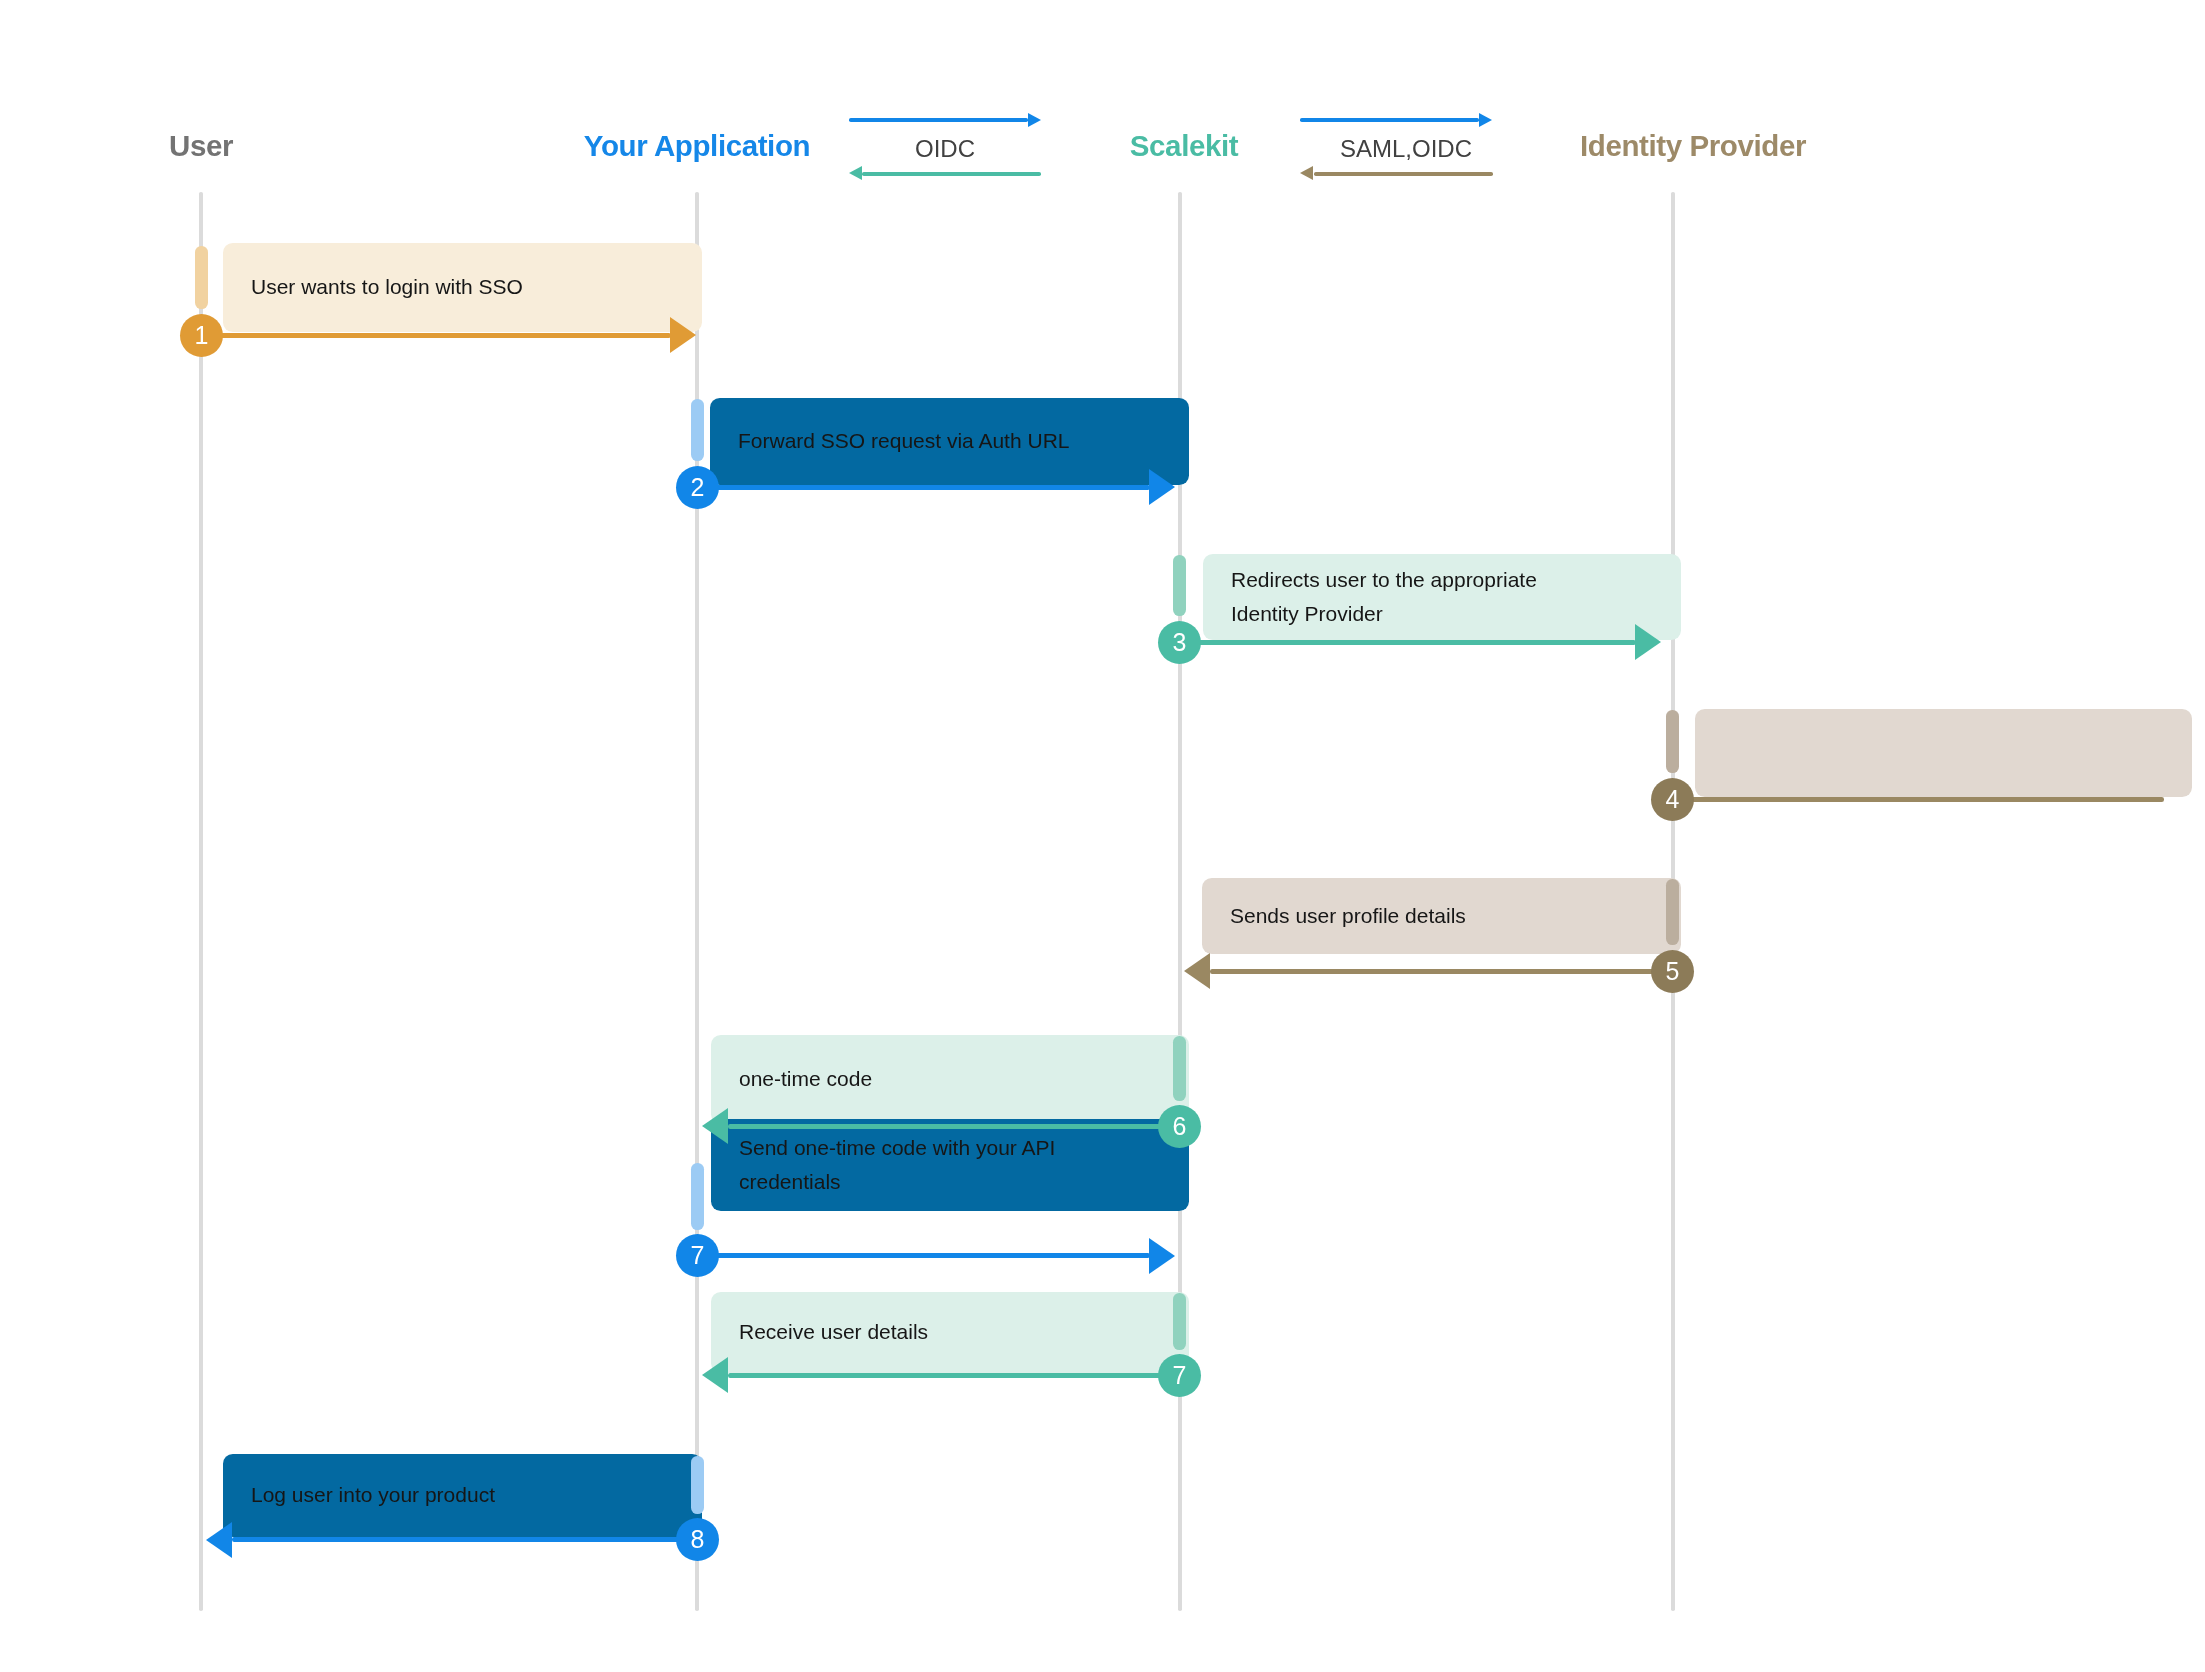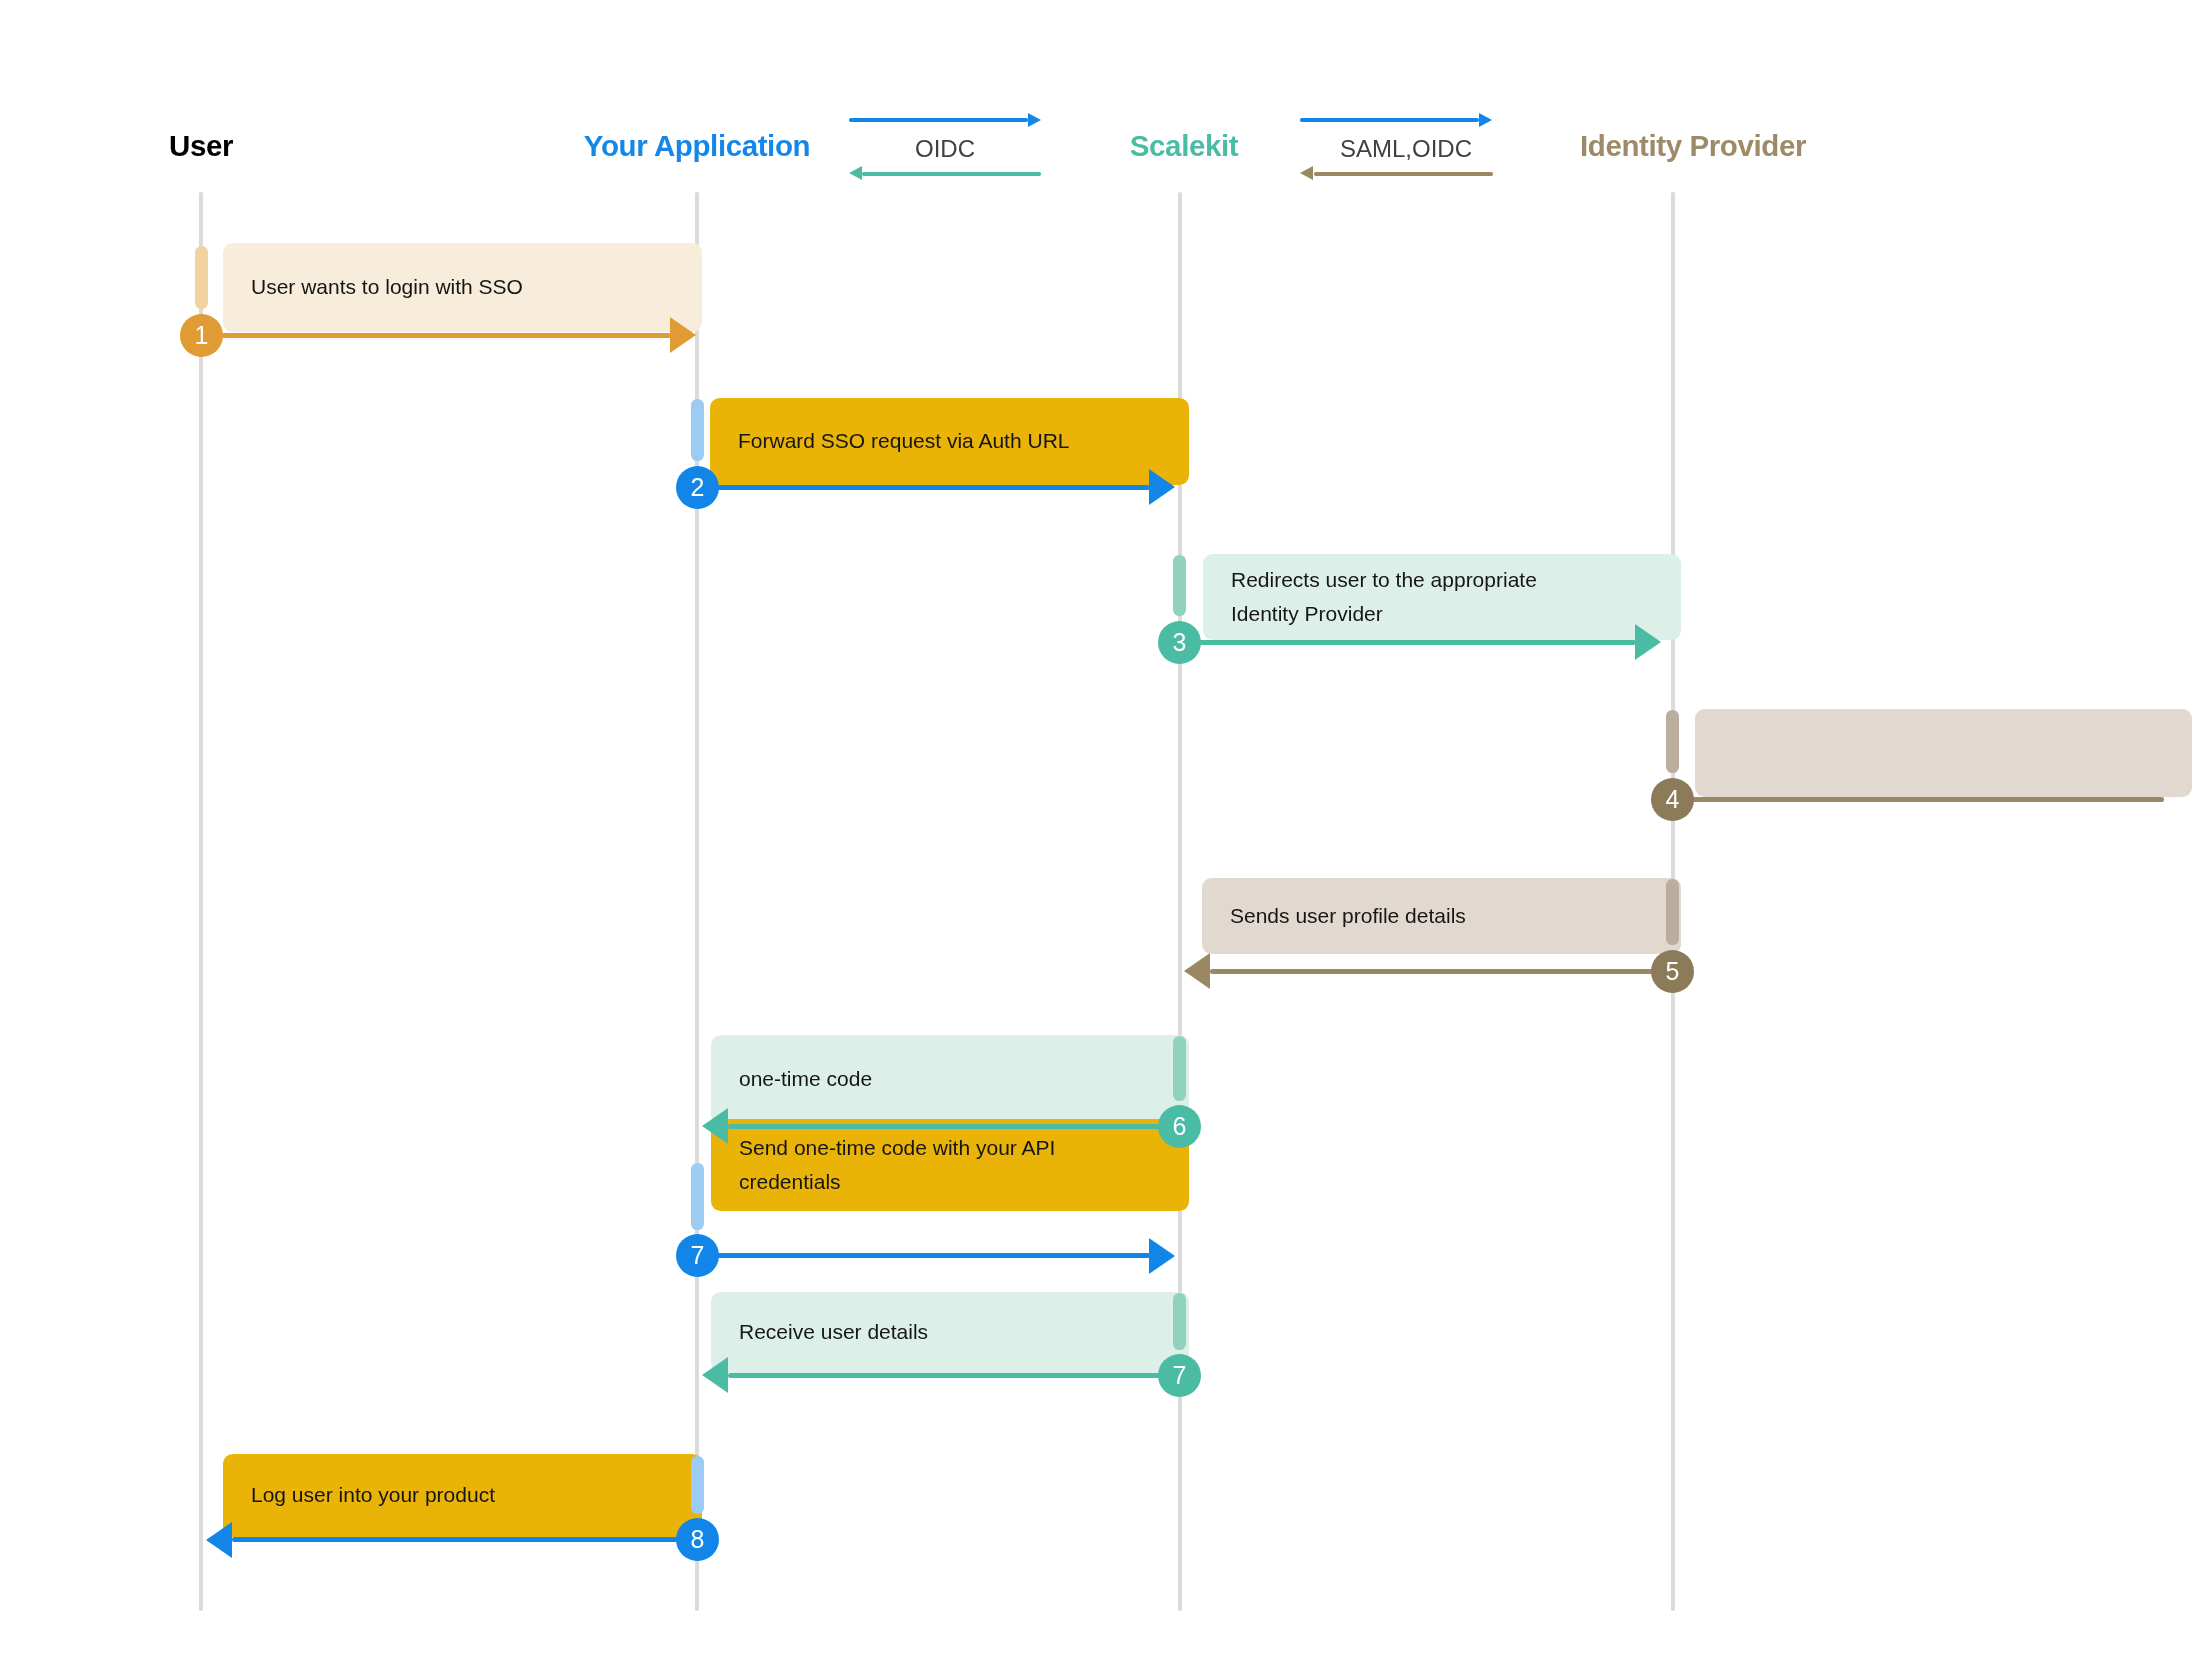--- a/index.html
+++ b/index.html
@@ -4,30 +4,30 @@
 <style>
   html,body{margin:0;padding:0;}
   body{
     width:2205px;height:1673px;background:#ffffff;position:relative;overflow:hidden;
     font-family:"Liberation Sans","DejaVu Sans",sans-serif;
   }
   
   .lifeline{position:absolute;top:192px;height:1419px;width:3.6px;background:#DBDBDB;border-radius:1.8px;z-index:0;}
   
   .actor{position:absolute;top:129px;transform:translateX(-50%);font-size:29.5px;font-weight:700;white-space:nowrap;letter-spacing:-0.4px;z-index:1;}
-  .a-orange{color:#000000}.a-blue{color:#1587E8}.a-teal{color:#4ABCA4}.a-brown{color:#9D8A68}
+  .a-orange{color:#737373}.a-blue{color:#1587E8}.a-teal{color:#4ABCA4}.a-brown{color:#9D8A68}
   
   .proto-label{position:absolute;top:135px;transform:translateX(-50%);font-size:24px;color:#414141;white-space:nowrap;z-index:1;}
   .proto-line{position:absolute;height:3.6px;border-radius:1.8px;z-index:1;}
   .proto-head{position:absolute;width:0;height:0;border-top:7.1px solid transparent;border-bottom:7.1px solid transparent;z-index:1;}
   
   .msgbox{position:absolute;border-radius:9.8px;display:flex;flex-direction:column;justify-content:center;
           padding-left:28px;font-size:21px;color:#161616;line-height:1.62;z-index:1;}
   .msgbox span{display:block;white-space:nowrap;}
-  .box-orange{background:#F8EDDA}.box-blue{background:#eab308}.box-teal{background:#DCF0E9}.box-brown{background:#E1D8D0}
+  .box-orange{background:#F8EDDA}.box-blue{background:#0369a1}.box-teal{background:#DCF0E9}.box-brown{background:#E1D8D0}
   
   .bar{position:absolute;width:12.5px;border-radius:6.3px;z-index:2;}
   .bar-orange{background:#F1D2A0}.bar-blue{background:#9CCBF4}.bar-teal{background:#90D2BE}.bar-brown{background:#BBAE9E}
   
   .aline{position:absolute;height:4.5px;z-index:2;border-radius:2.2px;}
   .ahead{position:absolute;width:0;height:0;border-top:18px solid transparent;border-bottom:18px solid transparent;z-index:2;}
   .l-orange{background:#E09B35}.l-blue{background:#1186E8}.l-teal{background:#4ABCA4}.l-brown{background:#9A8862}
   .hr-orange{border-left:26px solid #E09B35}.hr-blue{border-left:26px solid #1186E8}.hr-teal{border-left:26px solid #4ABCA4}
   .hl-blue{border-right:26px solid #1186E8}.hl-teal{border-right:26px solid #4ABCA4}.hl-brown{border-right:26px solid #9A8862}
   .phr-blue{border-left:13.4px solid #1186E8}.phl-teal{border-right:13.4px solid #4ABCA4}.phl-brown{border-right:13.4px solid #9A8862}

